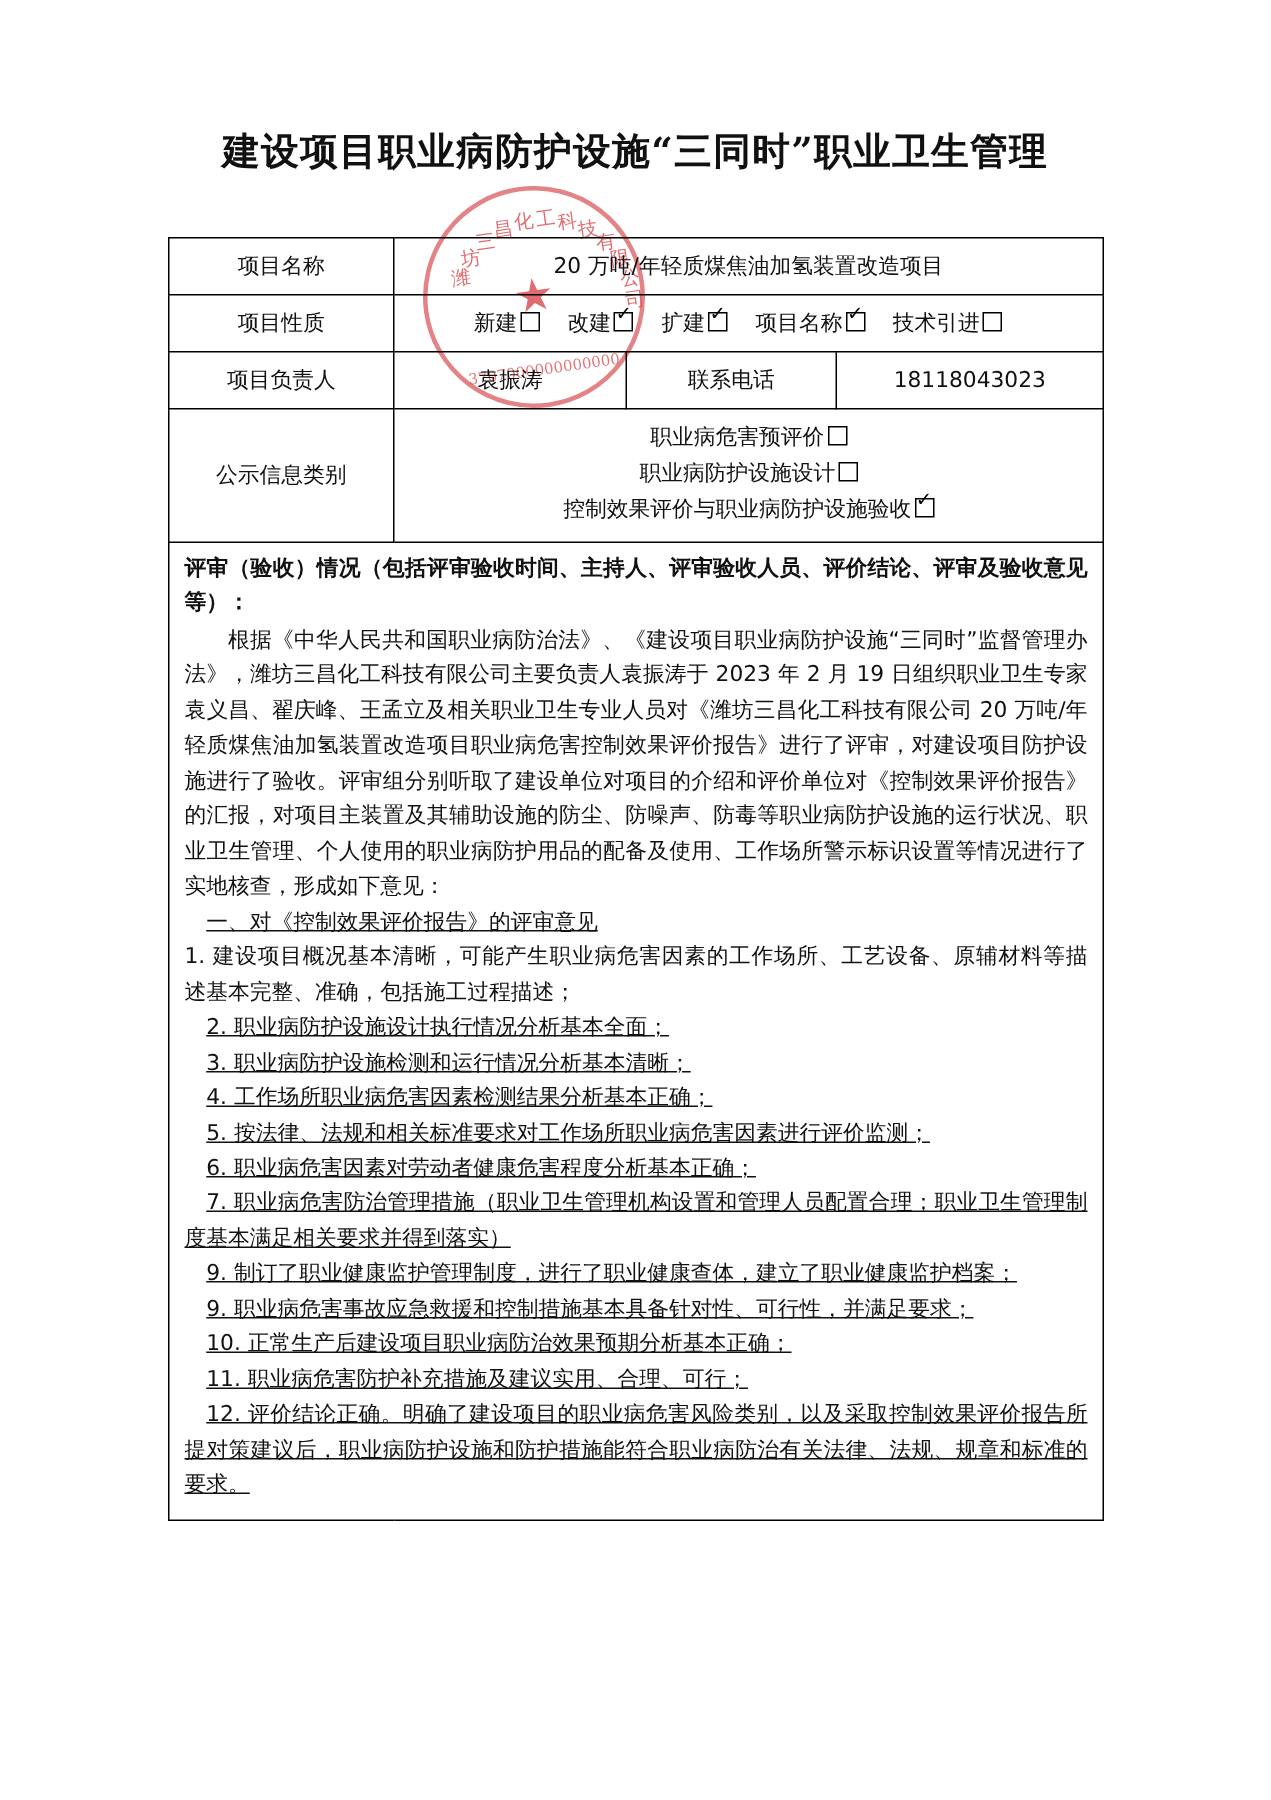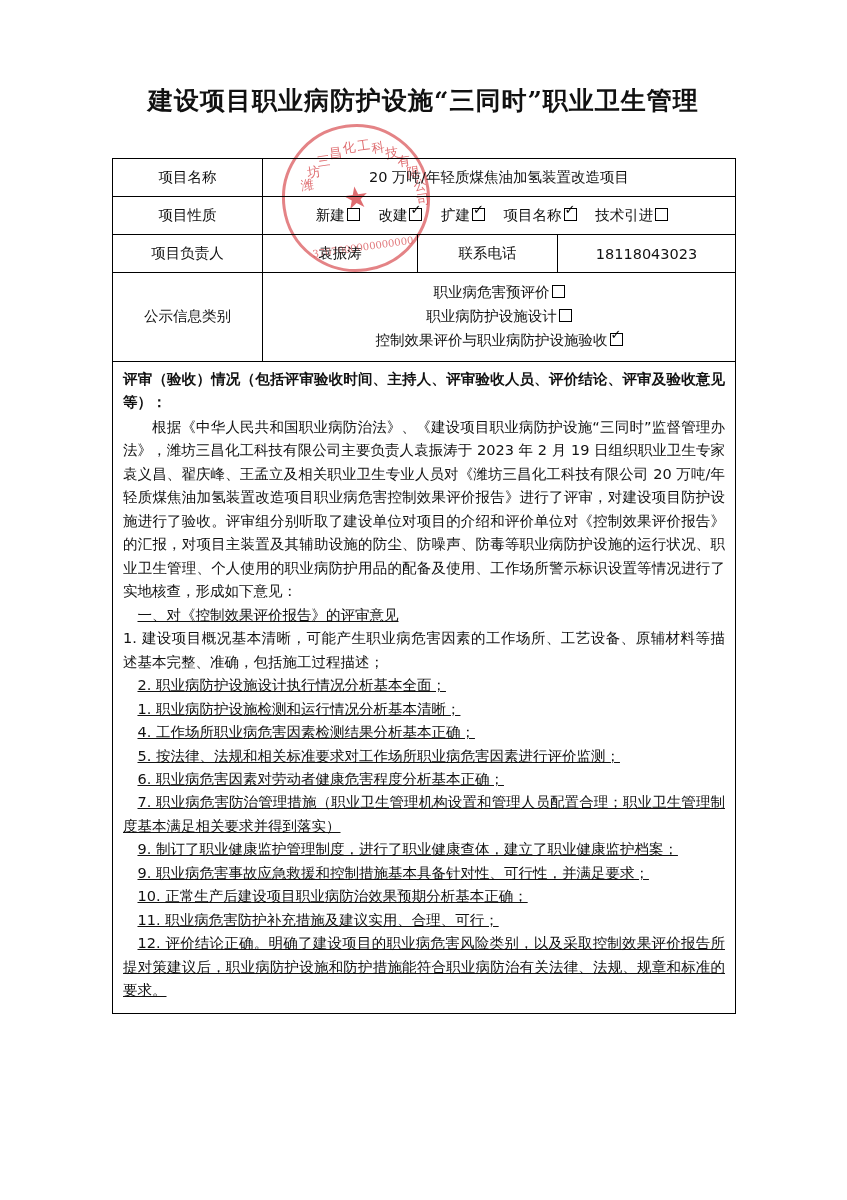--- a/index.html
+++ b/index.html
@@ -204,21 +204,21 @@
           <span class="cat-line"><span>控制效果评价与职业病防护设施验收</span><span class="chk on"></span></span>
         </td>
       </tr>
       <tr>
         <td class="body-cell" colspan="4">
           <span class="body-head">评审（验收）情况（包括评审验收时间、主持人、评审验收人员、评价结论、评审及验收意见等）：</span>
           <span class="body-p">根据《中华人民共和国职业病防治法》、《建设项目职业病防护设施“三同时”监督管理办法》，潍坊三昌化工科技有限公司主要负责人袁振涛于 2023 年 2 月 19 日组织职业卫生专家袁义昌、翟庆峰、王孟立及相关职业卫生专业人员对《潍坊三昌化工科技有限公司 20 万吨/年轻质煤焦油加氢装置改造项目职业病危害控制效果评价报告》进行了评审，对建设项目防护设施进行了验收。评审组分别听取了建设单位对项目的介绍和评价单位对《控制效果评价报告》的汇报，对项目主装置及其辅助设施的防尘、防噪声、防毒等职业病防护设施的运行状况、职业卫生管理、个人使用的职业病防护用品的配备及使用、工作场所警示标识设置等情况进行了实地核查，形成如下意见：</span>
           <span class="body-p ind1">一、对《控制效果评价报告》的评审意见</span>
           <span class="body-p noindent">1. 建设项目概况基本清晰，可能产生职业病危害因素的工作场所、工艺设备、原辅材料等描 述基本完整、准确，包括施工过程描述；</span>
           <span class="body-p ind1">2. 职业病防护设施设计执行情况分析基本全面；</span>
-          <span class="body-p ind1">1. 职业病防护设施检测和运行情况分析基本清晰；</span>
+          <span class="body-p ind1">3. 职业病防护设施检测和运行情况分析基本清晰；</span>
           <span class="body-p ind1">4. 工作场所职业病危害因素检测结果分析基本正确；</span>
           <span class="body-p ind1">5. 按法律、法规和相关标准要求对工作场所职业病危害因素进行评价监测；</span>
           <span class="body-p ind1">6. 职业病危害因素对劳动者健康危害程度分析基本正确；</span>
           <span class="body-p ind1">7. 职业病危害防治管理措施（职业卫生管理机构设置和管理人员配置合理；职业卫生管理制 度基本满足相关要求并得到落实）</span>
           <span class="body-p ind1">9. 制订了职业健康监护管理制度，进行了职业健康查体，建立了职业健康监护档案；</span>
           <span class="body-p ind1">9. 职业病危害事故应急救援和控制措施基本具备针对性、可行性，并满足要求；</span>
           <span class="body-p ind1">10. 正常生产后建设项目职业病防治效果预期分析基本正确；</span>
           <span class="body-p ind1">11. 职业病危害防护补充措施及建议实用、合理、可行；</span>
           <span class="body-p ind1">12. 评价结论正确。明确了建设项目的职业病危害风险类别，以及采取控制效果评价报告所提对策建议后，职业病防护设施和防护措施能符合职业病防治有关法律、法规、规章和标准的要求。</span>
         </td>

